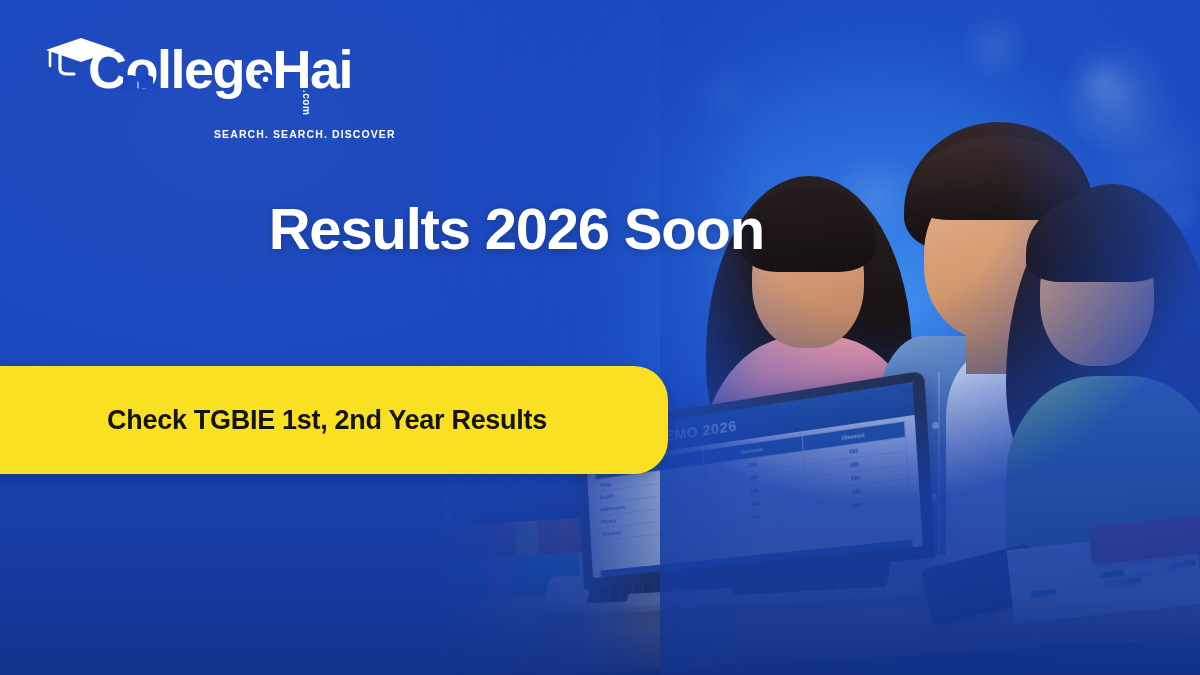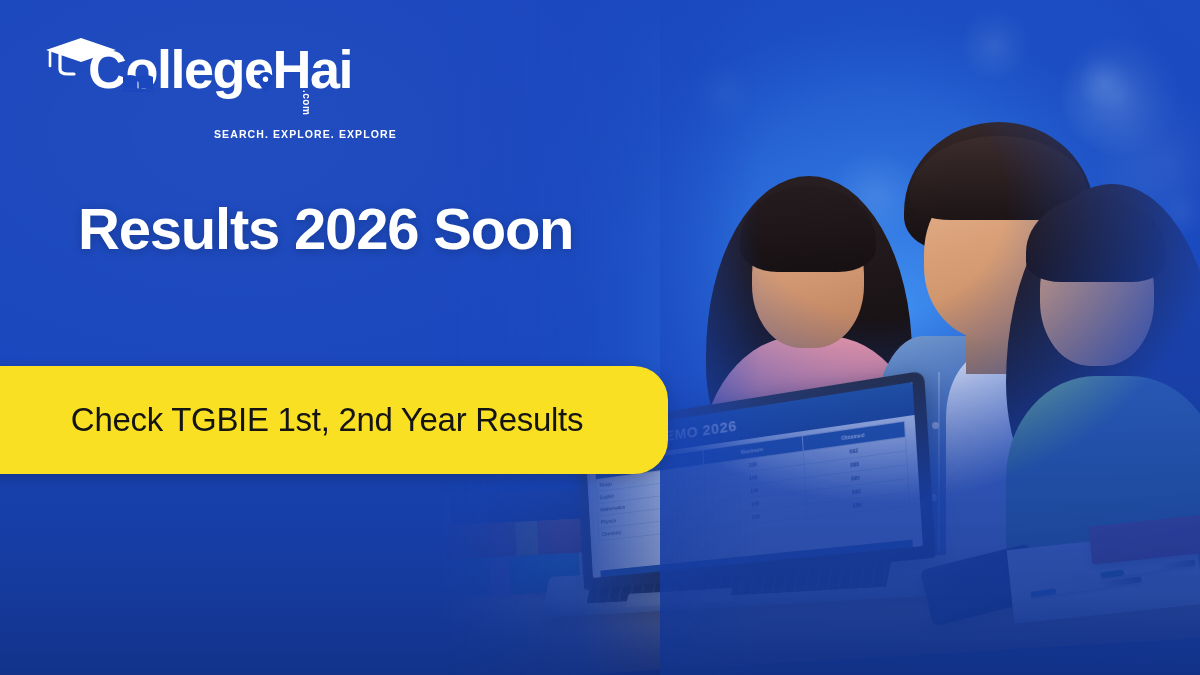--- a/index.html
+++ b/index.html
@@ -271,32 +271,33 @@
   .headline { position:absolute; left:44px; top:192px; width:720px; }
   .h-line1 {
     color:#ffffff; font-size:73px; font-weight:700; line-height:1.02;
     letter-spacing:-1.8px; white-space:nowrap;
     text-shadow:0 2px 10px rgba(0,0,0,.22);
   }
   .h-line2 {
     color:#ffffff; font-size:58px; font-weight:700; line-height:1.06;
     letter-spacing:-1.2px; white-space:nowrap; margin-top:6px; margin-left:34px;
     text-shadow:0 2px 10px rgba(0,0,0,.22);
+    text-align:right;
   }
 
   
   .yellow-bar {
     position:absolute; left:-36px; top:366px; width:704px; height:108px;
     background:#fae022;
     border-radius:0 34px 34px 0;
     display:flex; flex-direction:column; align-items:center; justify-content:center;
     box-shadow:0 4px 14px rgba(0,0,0,.18);
   }
   .y-line {
-    color:#141414; font-size:33px; font-weight:400; letter-spacing:-0.3px;
+    color:#141414; font-size:27px; font-weight:700; letter-spacing:-0.3px;
     line-height:1.28; white-space:nowrap; margin-left:22px;
   }
 </style>
 </head>
 <body>
 
 <div class="banner">
 
   <div class="bg-base"></div>
   <div class="bokeh bk1"></div>
@@ -440,21 +441,21 @@
       <path d="M31 4 Q24 0 16.5 4 L16.5 17 Q24 13 31 17 Z" fill="#1a47bd"></path>
       <rect x="0" y="17" width="32" height="2" rx="1" fill="#1a47bd"></rect>
     </svg>
 
     <svg class="pin-icon" viewBox="0 0 15 20">
       <path d="M7.5 0 C3.4 0 0 3.3 0 7.4 C0 12.6 7.5 20 7.5 20 C7.5 20 15 12.6 15 7.4 C15 3.3 11.6 0 7.5 0 Z" fill="#1a47bd"></path>
       <circle cx="7.5" cy="7.2" r="2.7" fill="#ffffff"></circle>
     </svg>
 
     <span class="dotcom">.com</span>
-    <span class="tagline">SEARCH. EXPLORE. EXPLORE</span>
+    <span class="tagline">SEARCH. SEARCH. DISCOVER</span>
   </div>
 
   <div class="headline">
     <div class="h-line2">Results 2026 Soon</div>
   </div>
 
   <div class="yellow-bar">
     <div class="y-line">Check TGBIE 1st, 2nd Year Results</div>
   </div>
 

